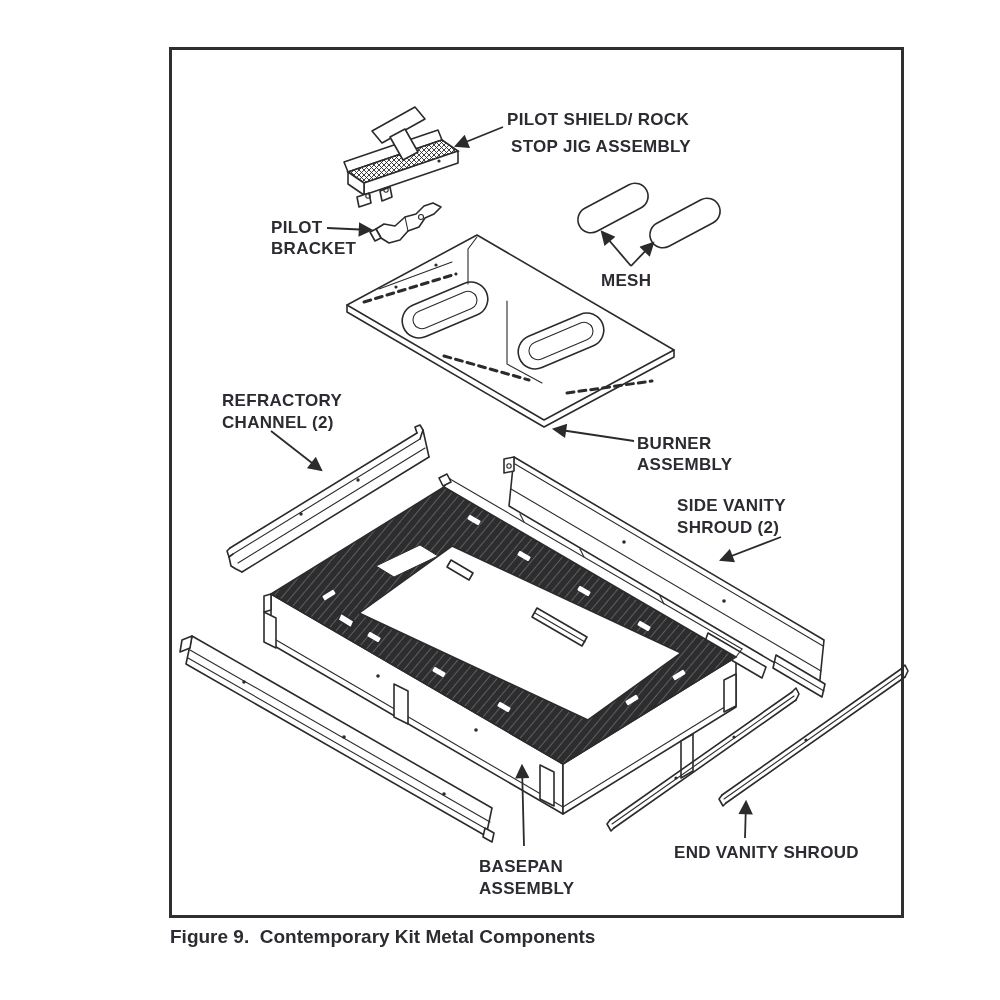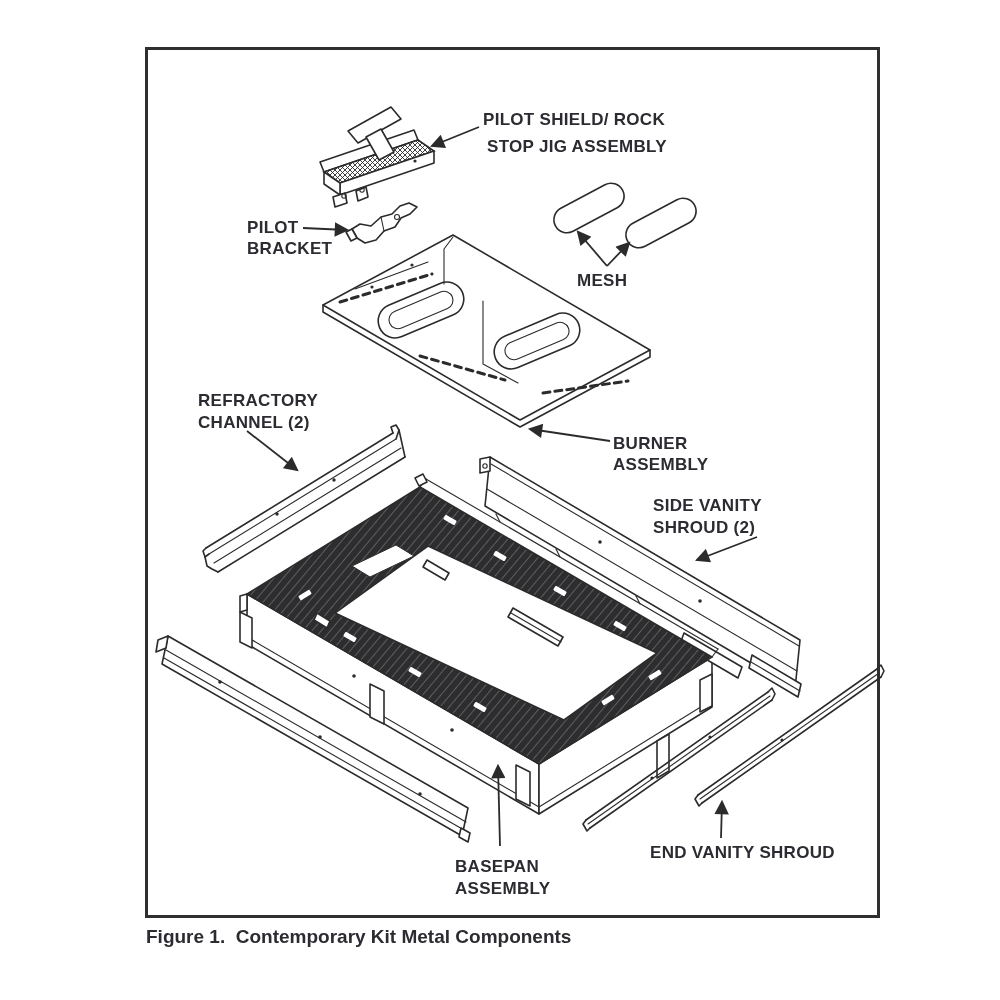--- a/index.html
+++ b/index.html
@@ -1,17 +1,17 @@
 <!DOCTYPE html>
 <html style="--line-color: #2b2b2b; --text-color: #2b2b31; --bg-color: #ffffff;"><head>
 <meta charset="utf-8">
 <style>
   html,body{margin:0;padding:0;background:#ffffff;}
   .page{position:relative;width:976px;height:1000px;background:var(--bg-color,#fff);overflow:hidden;
-        font-family:"Liberation Sans",sans-serif;}
+        font-family:"Liberation Sans",sans-serif;margin-left:24px;}
   svg{position:absolute;left:0;top:0;}
   svg text{font-family:"Liberation Sans",sans-serif;font-weight:bold;font-size:17px;
            fill:var(--text-color,#2b2b31);letter-spacing:.3px;}
   .ln{stroke:var(--line-color,#2b2b2b);fill:none;stroke-width:1.6;stroke-linejoin:round;stroke-linecap:round;}
   .lnf{stroke:var(--line-color,#2b2b2b);fill:#ffffff;stroke-width:1.6;stroke-linejoin:round;}
   .thin{stroke-width:1.1;}
   .dash{stroke-dasharray:7 5;stroke-width:3;}
   .dot{fill:var(--line-color,#2b2b2b);stroke:none;}
   .arrow{stroke:var(--line-color,#2b2b2b);stroke-width:1.8;fill:none;marker-end:url(#arw);}
   .ring{fill:url(#hatchDark);fill-rule:evenodd;stroke:var(--line-color,#2b2b2b);stroke-width:1.6;}
@@ -207,15 +207,15 @@
     <text x="613" y="449">BURNER</text>
     <text x="613" y="470">ASSEMBLY</text>
     <text x="653" y="511">SIDE VANITY</text>
     <text x="653" y="533">SHROUD (2)</text>
     <text x="455" y="872">BASEPAN</text>
     <text x="455" y="894">ASSEMBLY</text>
     <text x="650" y="858">END VANITY SHROUD</text>
   </g>
 </svg>
 
-<div class="caption">Figure 1.  Contemporary Kit Metal Components</div>
+<div class="caption">Figure 9.  Contemporary Kit Metal Components</div>
 
 </div>
 
 </body></html>

